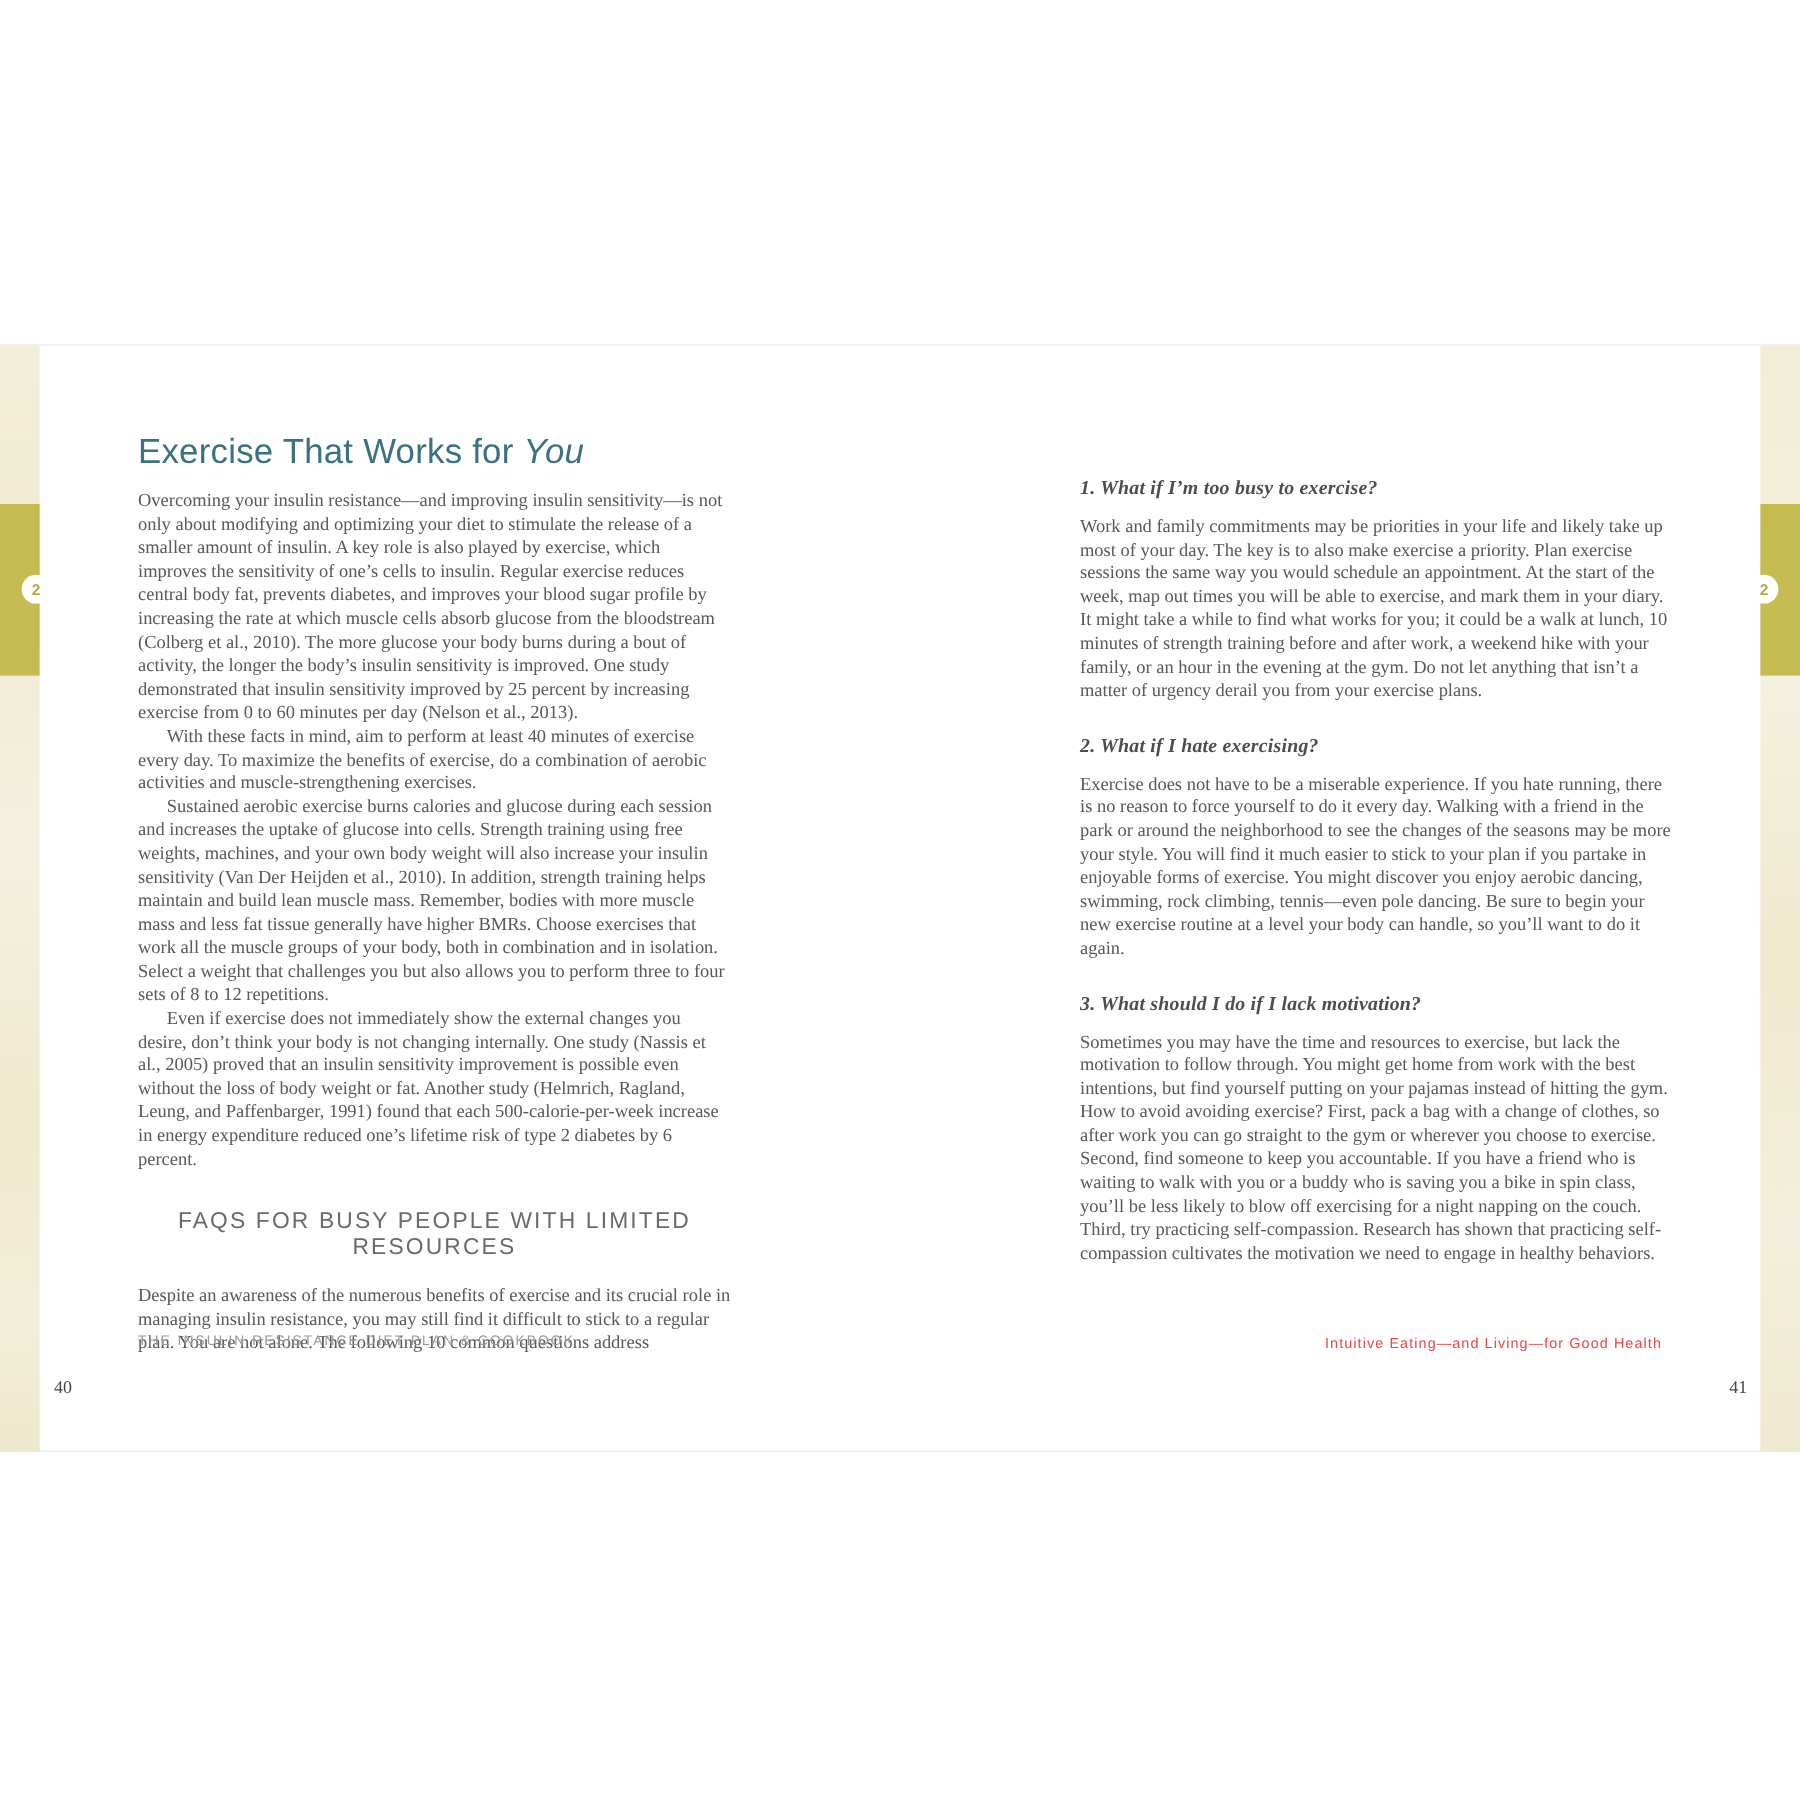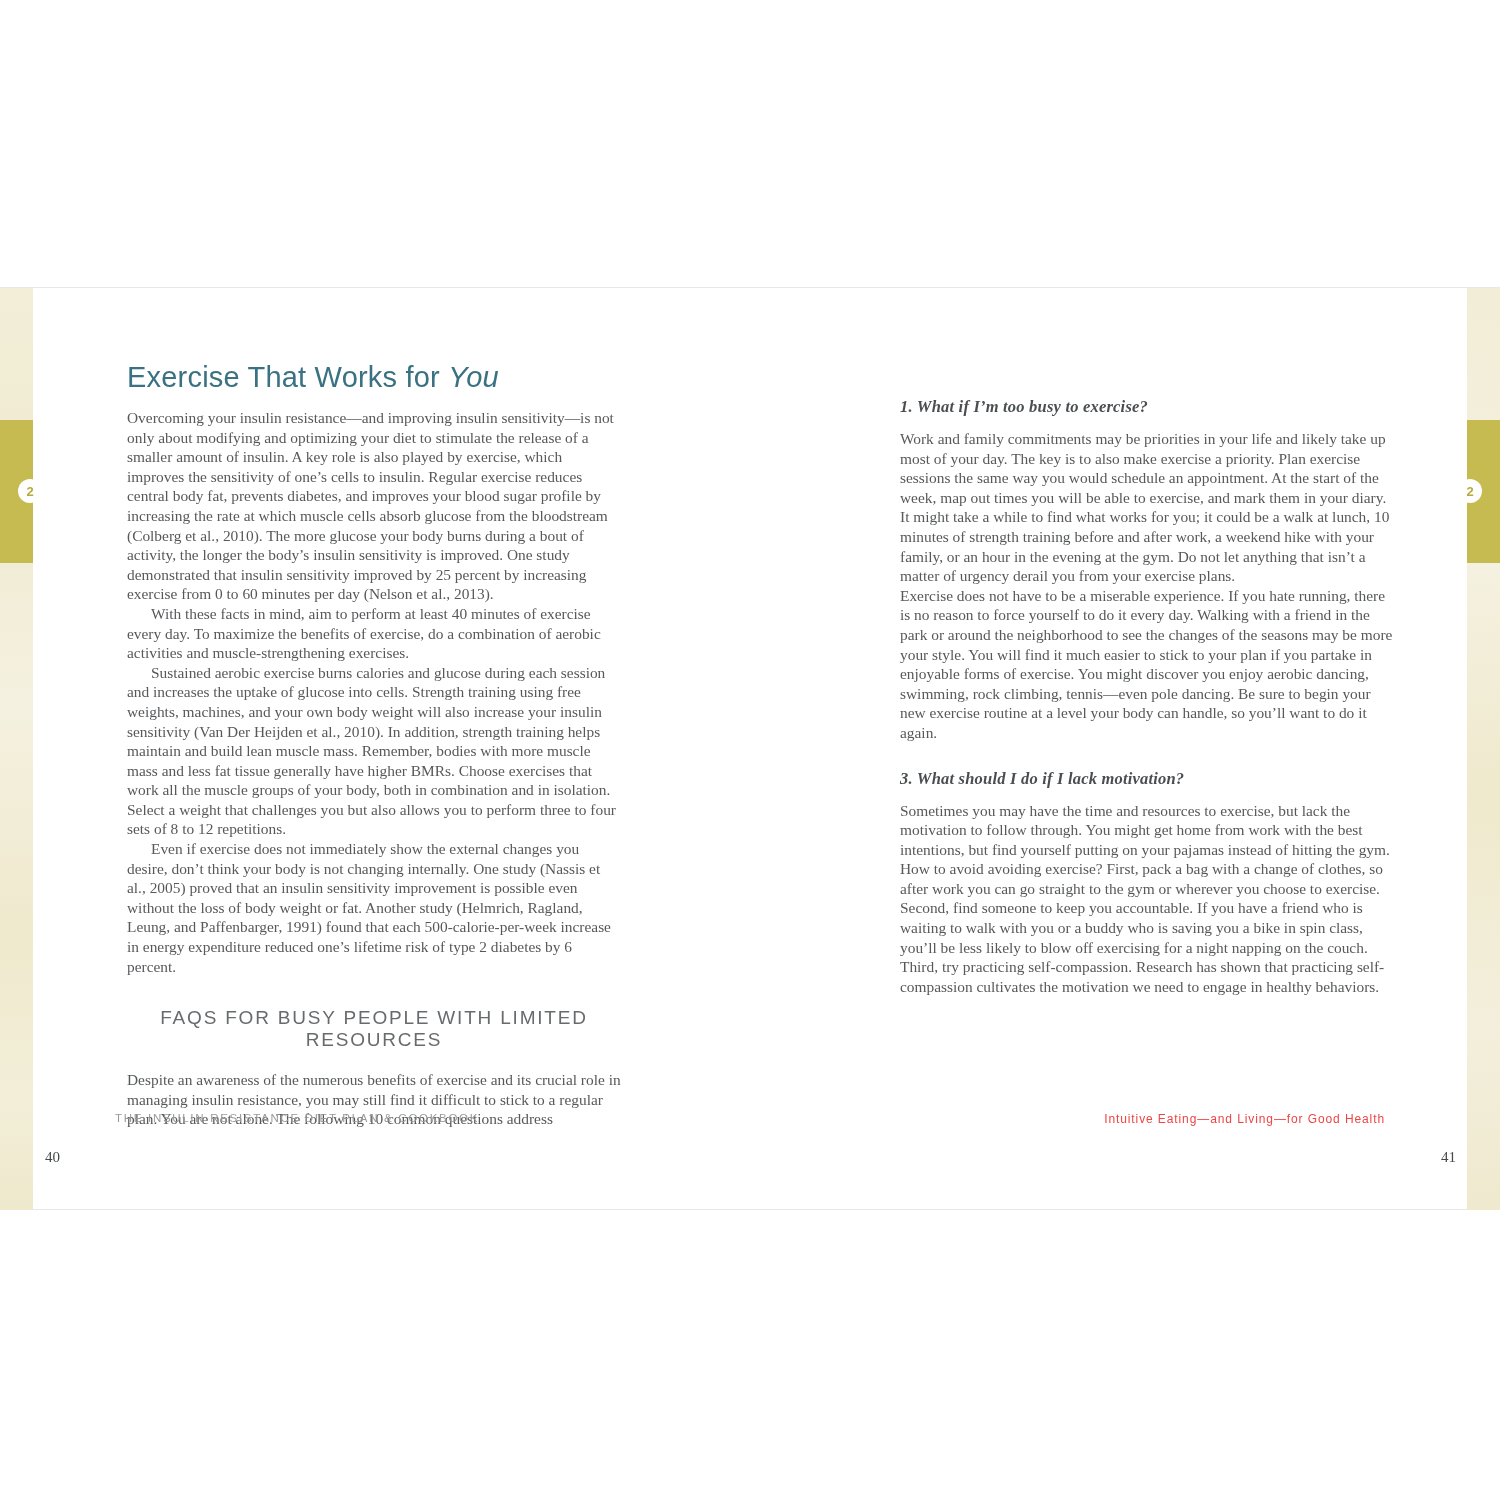--- a/index.html
+++ b/index.html
@@ -37,21 +37,21 @@
     position:absolute; width:24px; height:24px; border-radius:50%;
     background:#ffffff; display:flex; align-items:center; justify-content:center;
     font-family:"Liberation Sans", sans-serif; font-weight:bold; font-size:13px;
     color:#b5aa40; top:59px;
   }
   .tab-left .tab-circle { left:18px; }
   .tab-right .tab-circle { left:-9px; }
 
   
   .col { position:absolute; width:494px; }
-  .left-col  { left:115px; top:360px;margin-left:12px; }
+  .left-col  { left:115px; top:360px; }
   .right-col { left:900px; top:371px; }
 
   .chapter-title {
     margin:0 0 14px 0;
     font-family:"Liberation Sans", sans-serif; font-weight:400;
     font-size:29px; line-height:34px; letter-spacing:0.2px;
     color:#3a7282;
   }
   .chapter-title em { font-style:italic; }
 
@@ -123,20 +123,21 @@
     <p class="body indent">With these facts in mind, aim to perform at least 40 minutes of exercise every day. To maximize the benefits of exercise, do a combination of aerobic activities and muscle-strengthening exercises.</p>
     <p class="body indent">Sustained aerobic exercise burns calories and glucose during each session and increases the uptake of glucose into cells. Strength training using free weights, machines, and your own body weight will also increase your insulin sensitivity (Van Der Heijden et al., 2010). In addition, strength training helps maintain and build lean muscle mass. Remember, bodies with more muscle mass and less fat tissue generally have higher BMRs. Choose exercises that work all the muscle groups of your body, both in combination and in isolation. Select a weight that challenges you but also allows you to perform three to four sets of 8 to 12 repetitions.</p>
     <p class="body indent">Even if exercise does not immediately show the external changes you desire, don’t think your body is not changing internally. One study (Nassis et al., 2005) proved that an insulin sensitivity improvement is possible even without the loss of body weight or fat. Another study (Helmrich, Ragland, Leung, and Paffenbarger, 1991) found that each 500-calorie-per-week increase in energy expenditure reduced one’s lifetime risk of type 2 diabetes by 6 percent.</p>
     <h2 class="section-heading">FAQS FOR BUSY PEOPLE WITH LIMITED RESOURCES</h2>
     <p class="body">Despite an awareness of the numerous benefits of exercise and its crucial role in managing insulin resistance, you may still find it difficult to stick to a regular plan. You are not alone. The following 10 common questions address</p>
   </div>
 
   <div class="col right-col">
     <h3 class="question">1. What if I’m too busy to exercise?</h3>
     <p class="body">Work and family commitments may be priorities in your life and likely take up most of your day. The key is to also make exercise a priority. Plan exercise sessions the same way you would schedule an appointment. At the start of the week, map out times you will be able to exercise, and mark them in your diary. It might take a while to find what works for you; it could be a walk at lunch, 10 minutes of strength training before and after work, a weekend hike with your family, or an hour in the evening at the gym. Do not let anything that isn’t a matter of urgency derail you from your exercise plans.</p>
+    <h3 class="question">2. What if I hate exercising?</h3>
     <p class="body">Exercise does not have to be a miserable experience. If you hate running, there is no reason to force yourself to do it every day. Walking with a friend in the park or around the neighborhood to see the changes of the seasons may be more your style. You will find it much easier to stick to your plan if you partake in enjoyable forms of exercise. You might discover you enjoy aerobic dancing, swimming, rock climbing, tennis—even pole dancing. Be sure to begin your new exercise routine at a level your body can handle, so you’ll want to do it again.</p>
     <h3 class="question">3. What should I do if I lack motivation?</h3>
     <p class="body">Sometimes you may have the time and resources to exercise, but lack the motivation to follow through. You might get home from work with the best intentions, but find yourself putting on your pajamas instead of hitting the gym. How to avoid avoiding exercise? First, pack a bag with a change of clothes, so after work you can go straight to the gym or wherever you choose to exercise. Second, find someone to keep you accountable. If you have a friend who is waiting to walk with you or a buddy who is saving you a bike in spin class, you’ll be less likely to blow off exercising for a night napping on the couch. Third, try practicing self-compassion. Research has shown that practicing self-compassion cultivates the motivation we need to engage in healthy behaviors.</p>
   </div>
 
   <div class="footer-num fn-left">40</div>
   <div class="footer-text ft-left">THE INSULIN RESISTANCE DIET PLAN &amp; COOKBOOK</div>
   <div class="footer-text ft-right">Intuitive Eating—and Living—for Good Health</div>
   <div class="footer-num fn-right">41</div>
 

